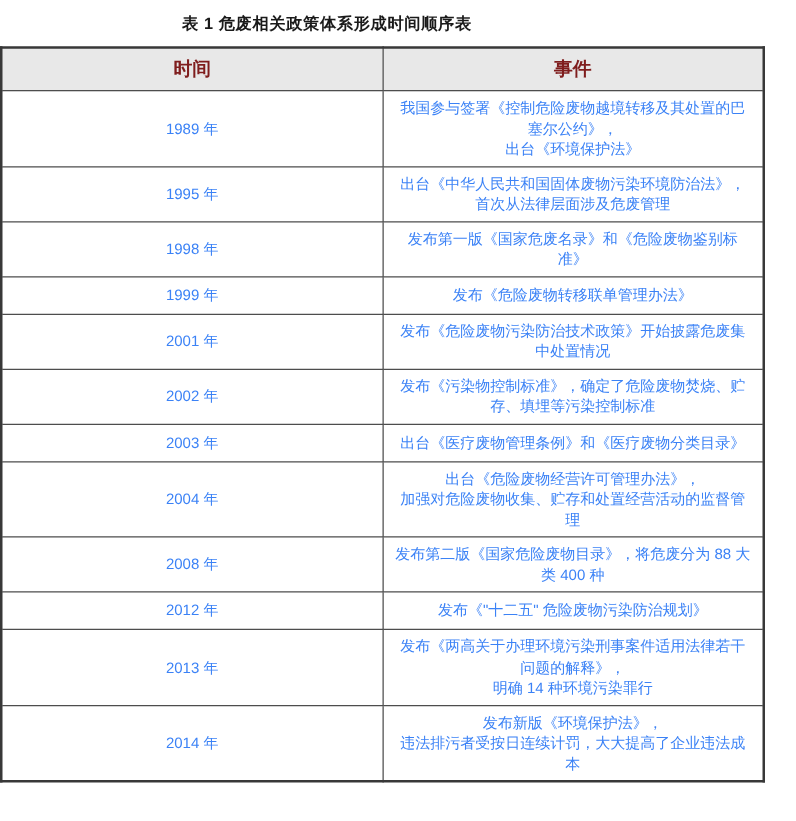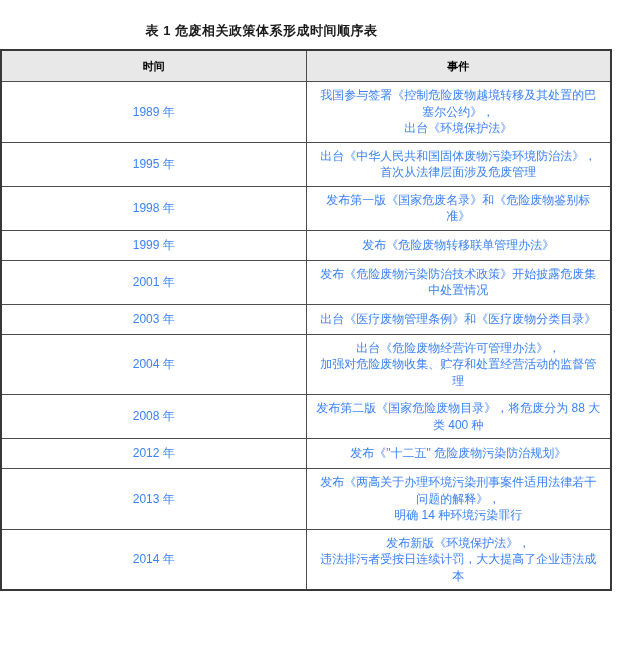--- a/index.html
+++ b/index.html
@@ -6,21 +6,21 @@
     margin: 0;
     padding: 0;
     background: #ffffff;
     width: 637px;
     font-family: "Liberation Sans", "DejaVu Sans", sans-serif;
   }
   .page {
     width: 523px;
     height: 657px;
     box-sizing: border-box;
-    padding-top: 20px;
+    padding-top: 8px;
     background: #ffffff;
   }
   .table-title {
     text-align: center;
     font-size: 13px;
     font-weight: bold;
     color: #1a1a1a;
     margin: 2px 0 9px 0;
     letter-spacing: 0.5px;
   }
@@ -32,23 +32,23 @@
     table-layout: fixed;
   }
   table.policy-table th,
   table.policy-table td {
     border: 1px solid #4d4d4d;
     text-align: center;
     vertical-align: middle;
   }
   table.policy-table th {
     background: #e8e8e8;
-    font-size: 11px;
+    font-size: 15px;
     font-weight: bold;
-    color: #000000;
+    color: #7f1d1d;
     padding: 7px 4px;
     height: 16px;
     margin-left: 32px;
   }
   table.policy-table td {
     font-size: 12px;
     color: #3b82f6;
     padding: 5px 8px;
     line-height: 16.5px;
     height: 19px;
@@ -97,20 +97,26 @@
           <div class="event-line">发布《危险废物转移联单管理办法》</div>
         </td>
       </tr>
       <tr>
         <td class="year-cell">2001 年</td>
         <td>
           <div class="event-line">发布《危险废物污染防治技术政策》开始披露危废集中处置情况</div>
         </td>
       </tr>
       <tr>
+        <td class="year-cell">2002 年</td>
+        <td>
+          <div class="event-line">发布《污染物控制标准》，确定了危险废物焚烧、贮存、填埋等污染控制标准</div>
+        </td>
+      </tr>
+      <tr>
         <td class="year-cell">2003 年</td>
         <td>
           <div class="event-line">出台《医疗废物管理条例》和《医疗废物分类目录》</div>
         </td>
       </tr>
       <tr>
         <td class="year-cell">2004 年</td>
         <td>
           <div class="event-line">出台《危险废物经营许可管理办法》，</div>
           <div class="event-line">加强对危险废物收集、贮存和处置经营活动的监督管理</div>

